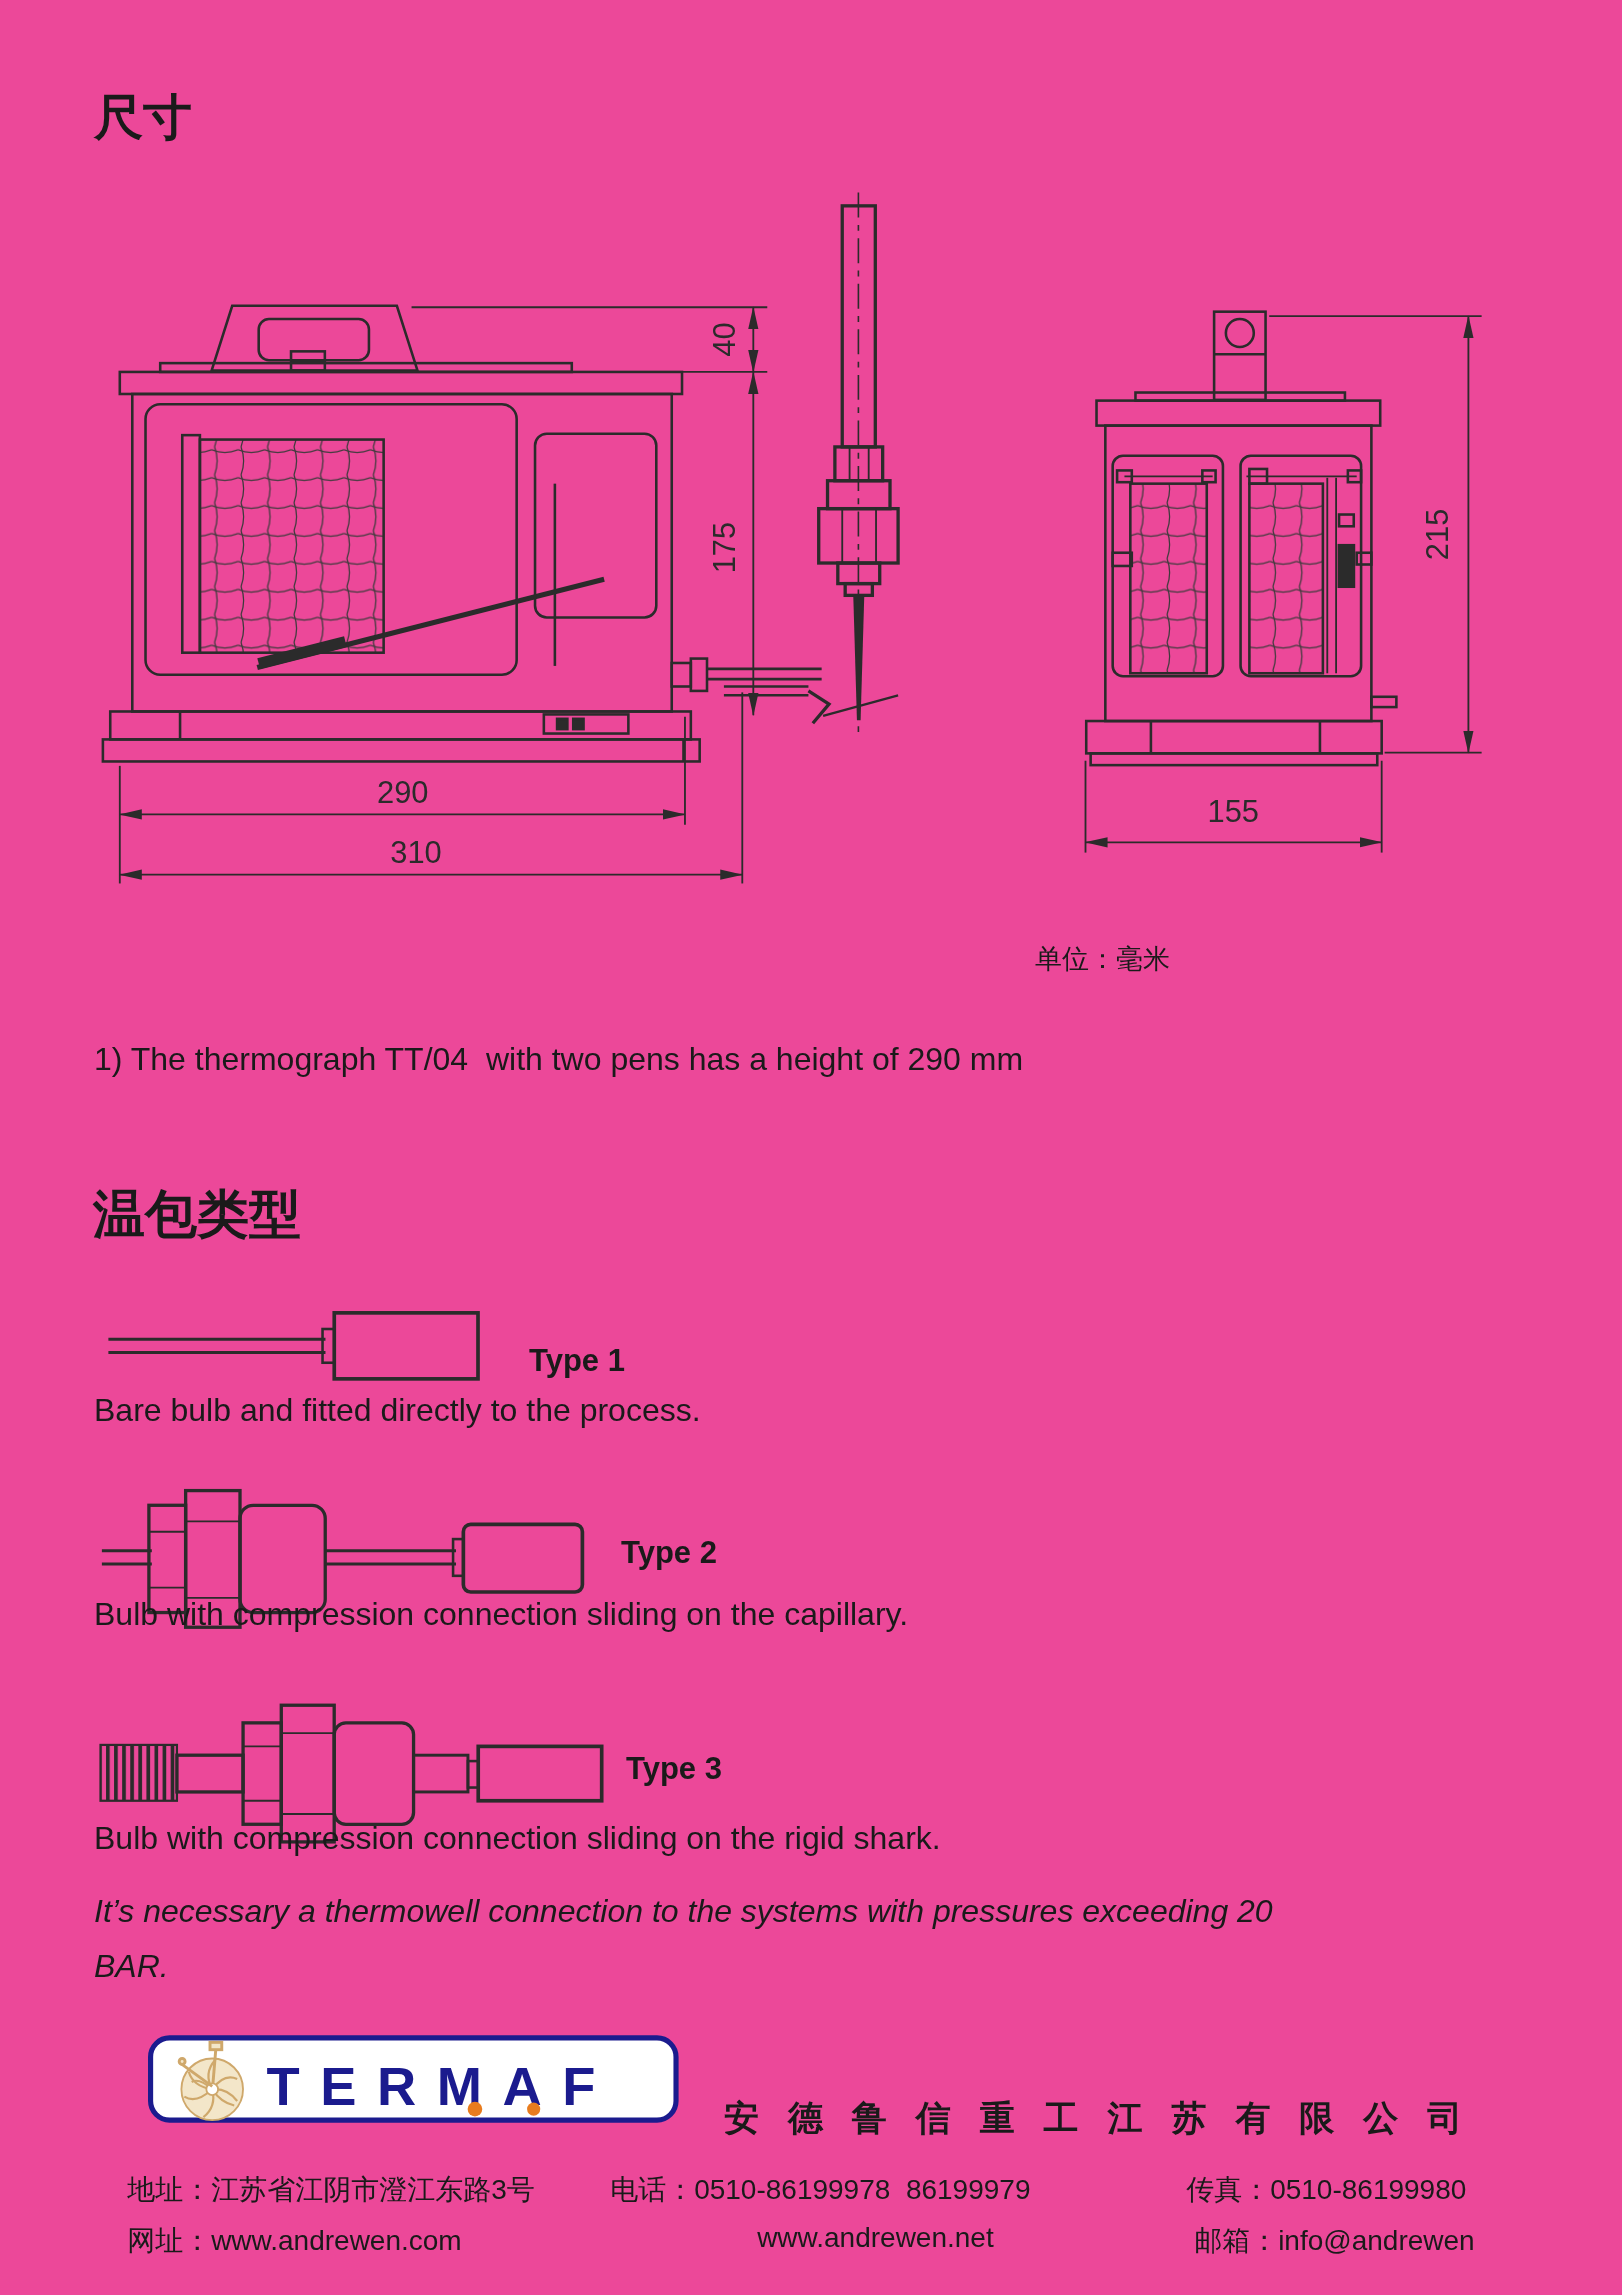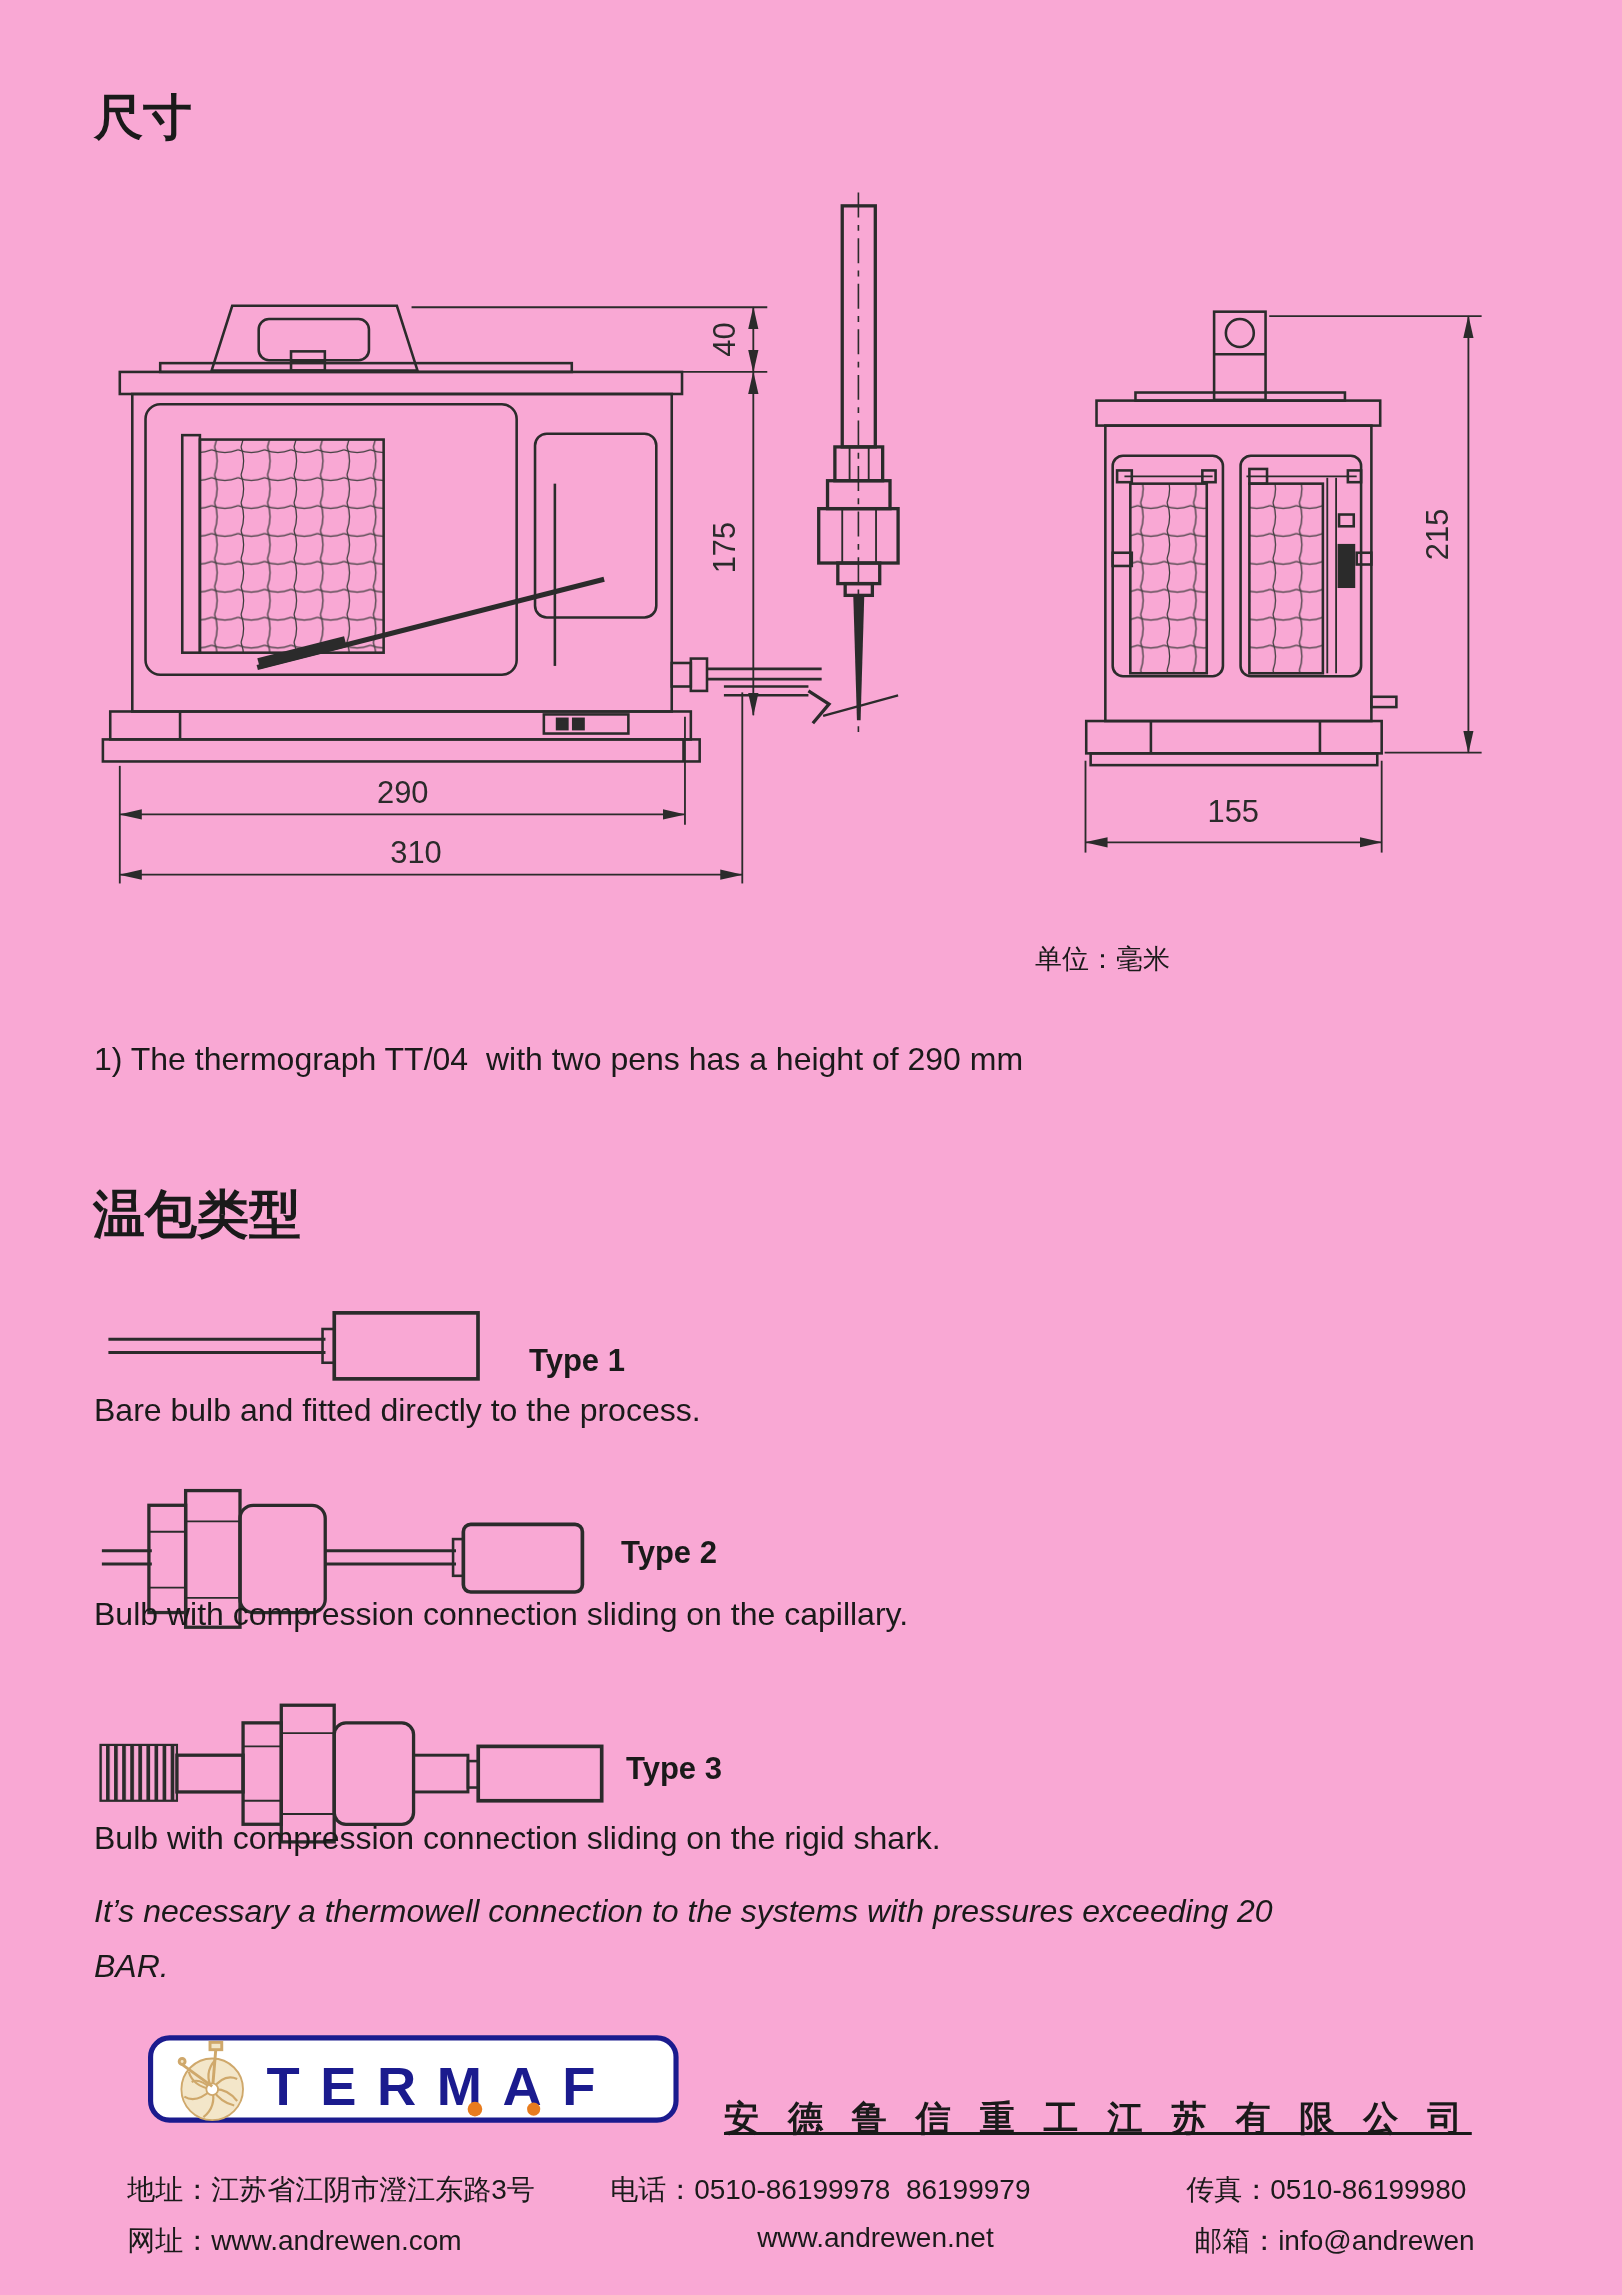--- a/index.html
+++ b/index.html
@@ -1,16 +1,16 @@
 <!DOCTYPE html>
 <html style="font-size:11.8px"><head>
 <meta charset="utf-8">
 <style>
   html,body{margin:0;padding:0;background:#9a9a9a;}
-  .page{position:relative;width:1622px;height:2295px;background:#f9a8d4;
+  .page{position:relative;width:1622px;height:2295px;background:#ec4899;
         font-family:"Liberation Sans",sans-serif;color:#1a1a1a;overflow:hidden;margin:0 auto;}
   .abs{position:absolute;}
   .h1{position:absolute;font-family:"Liberation Serif",serif;font-size:49px;font-weight:600;}
   .h2{position:absolute;font-family:Liberation Sans, sans-serif;font-size:52px;font-weight:700;}
   .txt{position:absolute;font-size:32px;white-space:pre-wrap;}
   .italic{font-style:italic;}
   .type-label{position:absolute;font-size:31px;font-weight:700;}
   .unit-note{position:absolute;font-family:"Liberation Serif",serif;font-size:27px;}
   .company{position:absolute;font-size:35px;font-weight:700;letter-spacing:9.6px;white-space:pre;}
   .contact{position:absolute;font-size:28px;white-space:pre;}
@@ -256,21 +256,21 @@
         <line x1="44" y1="38" x2="88" y2="70"></line>
         <circle cx="47" cy="36" r="4" fill="#f3e6c9"></circle>
       </g>
     </g>
 
     <text x="162" y="96" font-size="74" font-weight="bold" letter-spacing="28" fill="#1b1b8e">TERMAF</text>
     <circle cx="446" cy="101" r="10" fill="#e87c1e"></circle>
     <circle cx="526" cy="101" r="9" fill="#e87c1e"></circle>
   </svg>
 
-  <div class="company" style="left:724px;top:2095px;text-decoration:underline;">安 德 鲁 信 重 工 江 苏 有 限 公 司</div>
+  <div class="company" style="left:724px;top:2095px;">安 德 鲁 信 重 工 江 苏 有 限 公 司</div>
 
   <div class="contact" style="left:96px;top:2139px;">
     <span>地址：</span><span>江苏省江阴市澄江东路3号</span>
   </div>
   <div class="contact" style="left:579px;top:2139px;">
     <span>电话：</span><span>0510-86199978  86199979</span>
   </div>
   <div class="contact" style="left:1155px;top:2139px;">
     <span>传真：</span><span>0510-86199980</span>
   </div>

